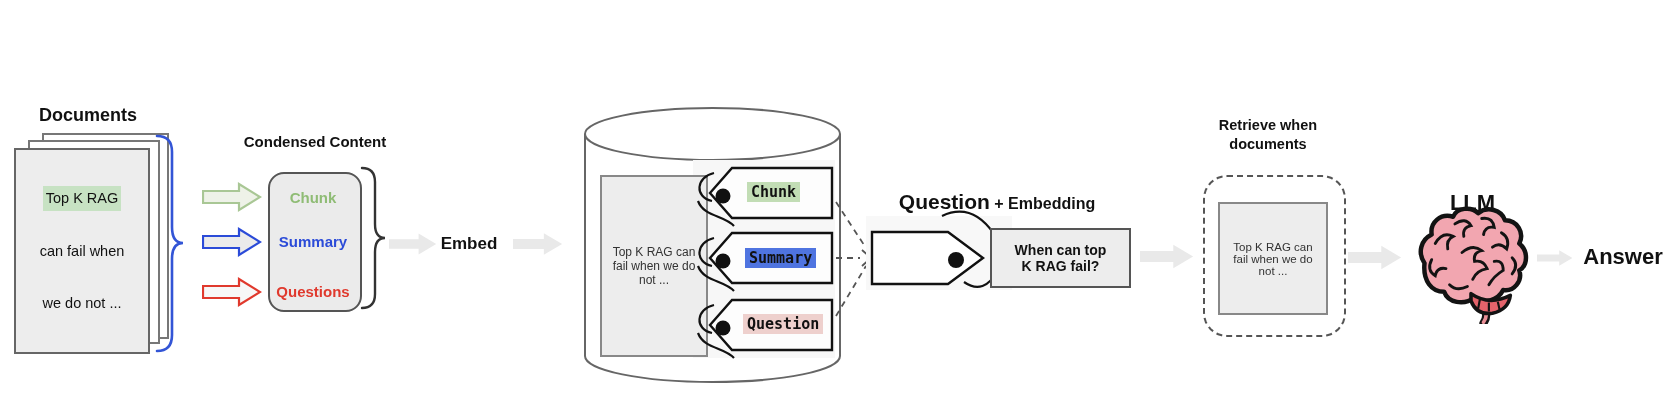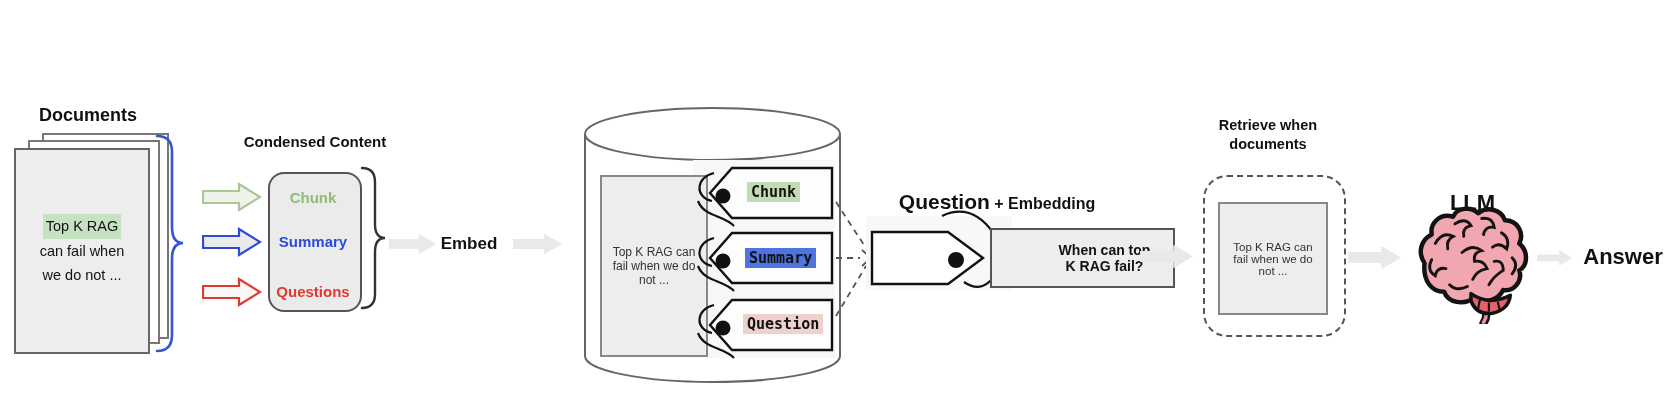--- a/index.html
+++ b/index.html
@@ -6,21 +6,21 @@
   #canvas{position:relative;width:1668px;height:417px;background:#ffffff;overflow:hidden;
           font-family:"Liberation Sans",sans-serif;color:#111;}
   .abs{position:absolute;}
   .ttl{font-weight:bold;color:#111;}
   .center{text-align:center;}
 
   
   .page-back{position:absolute;background:#fff;border:2px solid #777;}
   .page-front{position:absolute;background:#ededed;border:2px solid #666;
               display:flex;flex-direction:column;justify-content:center;align-items:center;
-              font-size:14.5px;line-height:1.7;}
+              font-size:14.5px;line-height:1.7;gap:28px;}
   .hl-green{background:#c7e2c3;padding:0 3px;}
 
   
   .cond-box{position:absolute;background:#ebebeb;border:2px solid #555;border-radius:16px;}
   .cond-label{position:absolute;width:90px;text-align:center;font-weight:bold;font-size:15px;}
   .txt-green{color:#8fbc75;}
   .txt-blue{color:#2b4bd8;}
   .txt-red{color:#e0392d;}
 
   
@@ -137,21 +137,21 @@
 
   <div class="abs" style="left:866px;top:216px;width:146px;height:74px;background:#f8f8f8;"></div>
 
   <svg class="abs" style="left:860px;top:200px;" width="150" height="100" viewBox="0 0 150 100">
     <path d="M 82 16 Q 112 2 134 34" fill="none" stroke="#111" stroke-width="2.2"></path>
     <path d="M 104 82 Q 124 96 138 70" fill="none" stroke="#111" stroke-width="2.2"></path>
     <polygon points="12,32 88,32 123,58 88,84 12,84" fill="#ffffff" stroke="#111" stroke-width="2.4"></polygon>
     <circle cx="96" cy="60" r="8" fill="#111"></circle>
   </svg>
 
-  <div class="qbox" style="left:990px;top:228px;width:137px;height:56px;padding-left:44px;">
+  <div class="qbox" style="left:990px;top:228px;width:137px;height:56px;">
     <span style="width:104px;">When can top K RAG fail?</span>
   </div>
 
   <svg class="abs" style="left:1140px;top:243px;" width="54" height="27" viewBox="0 0 60 30">
     <polygon points="0,9 37,9 37,2 59,15 37,28 37,21 0,21" fill="#e9e9e9"></polygon>
   </svg>
 
   <div class="abs ttl center" style="left:1178px;top:116px;width:180px;font-size:14.5px;line-height:18.5px;">
     <div>Retrieve when</div>
     <div>documents</div>

